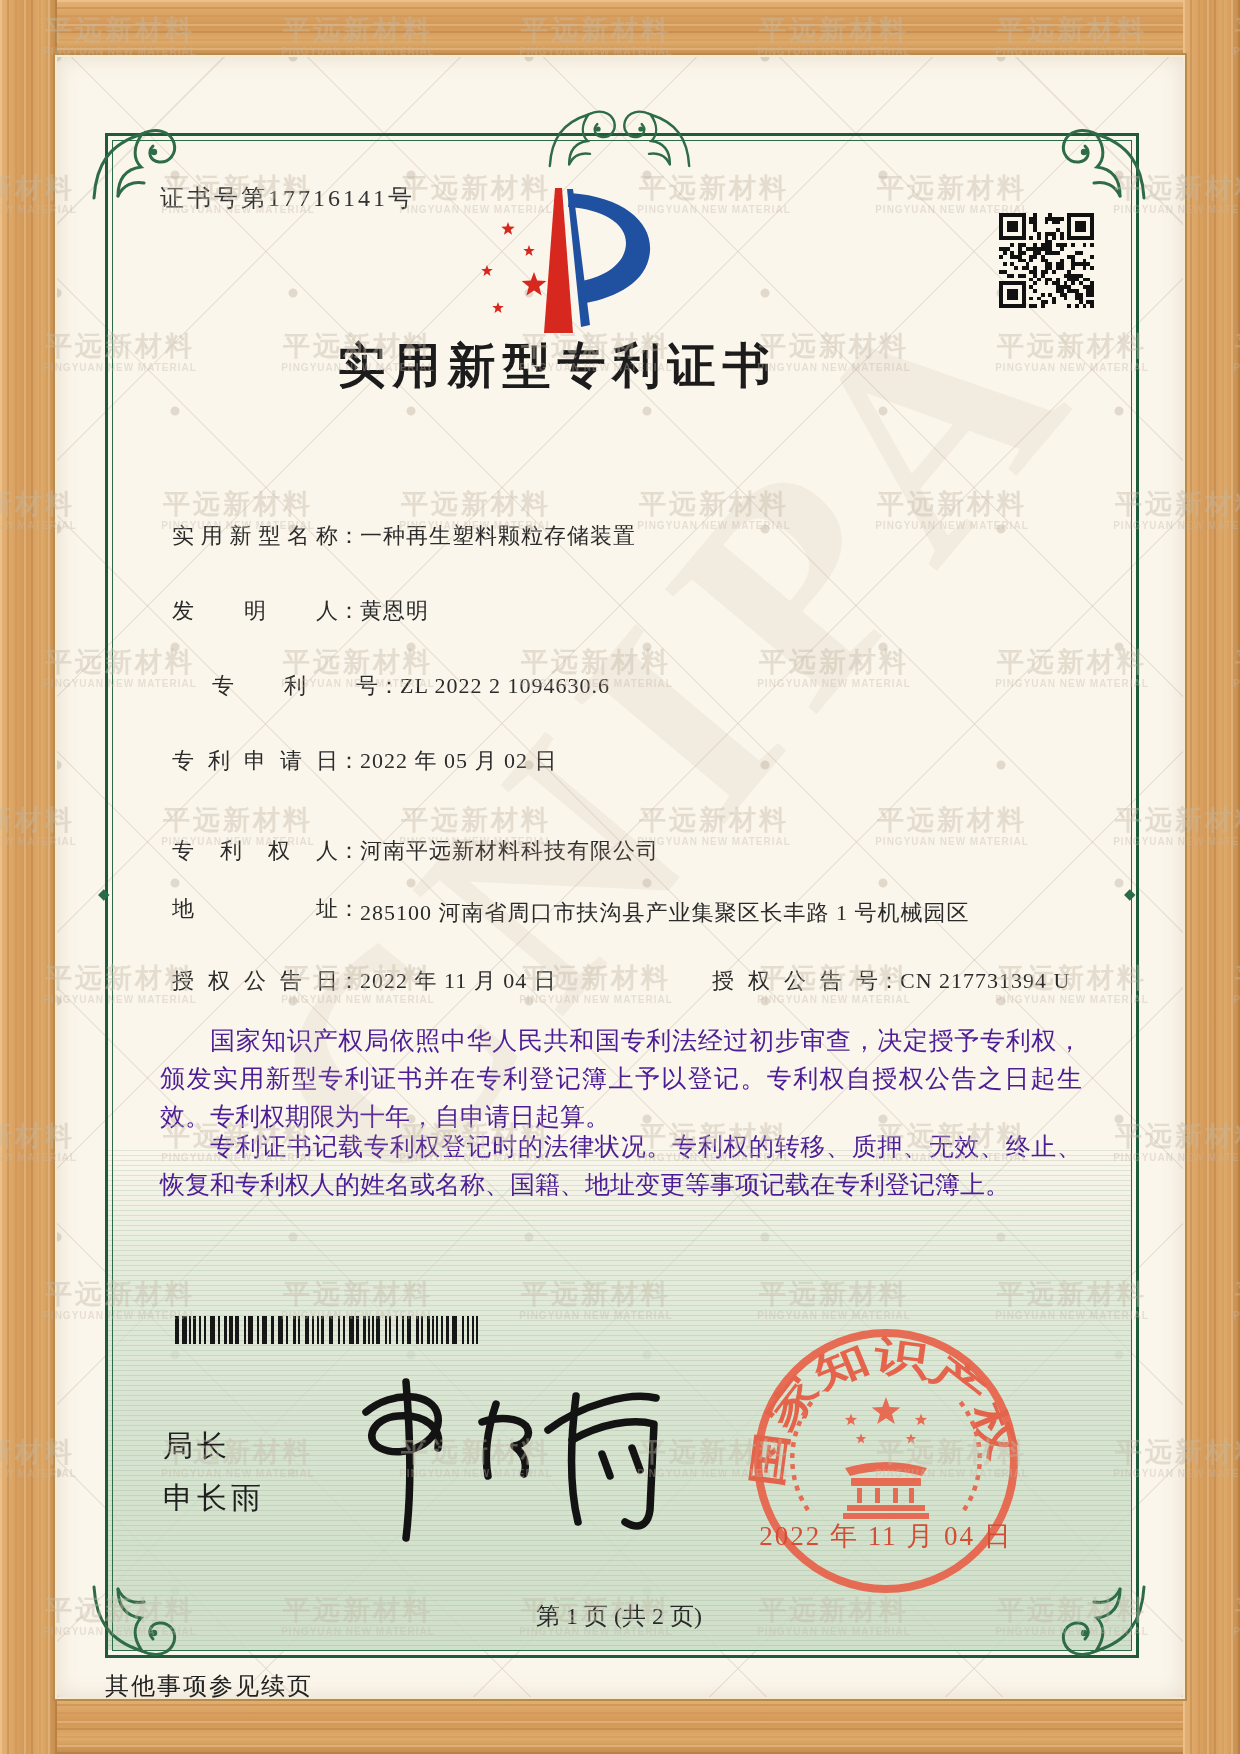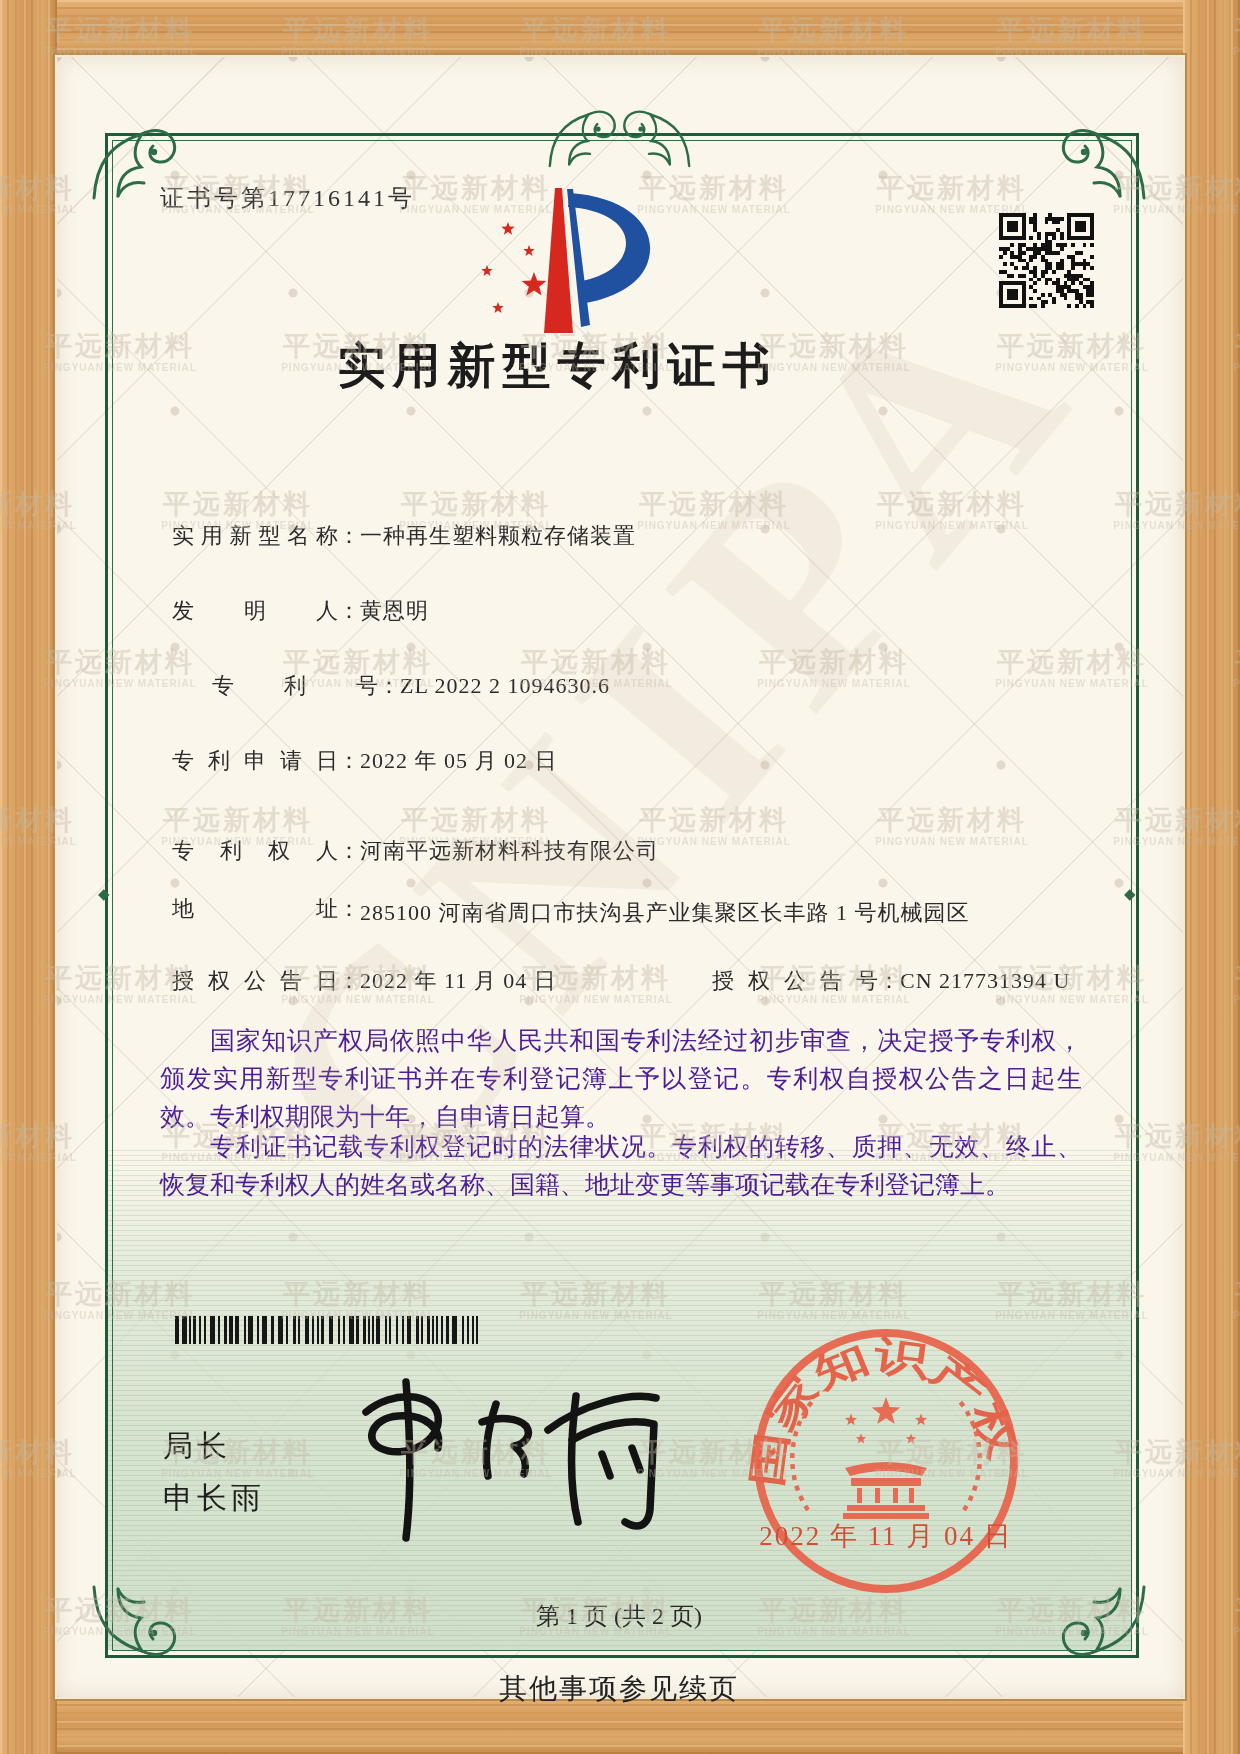--- a/index.html
+++ b/index.html
@@ -49,21 +49,21 @@
   .val{letter-spacing:1px;}
   .val.wrap{display:inline-block;white-space:normal;width:705px;vertical-align:top;line-height:37px;}
   .grant2{position:absolute;left:540px;top:0;}
   .para{left:160px;width:922px;font-size:25px;line-height:38px;text-align:justify;
         text-indent:2em;color:#4c1d95;}
   .signer{left:163px;font-size:30px;font-family:Liberation Sans, sans-serif;
           color:#1f1f1f;letter-spacing:4px;}
   .seal-date{left:700px;top:1518px;width:372px;text-align:center;font-size:27px;color:#d24f35;
              letter-spacing:2px;z-index:6;}
   .page-info{left:105px;top:1600px;width:1028px;text-align:center;font-size:24px;color:#2a2a2a;z-index:4;}
-  .footer-note{left:105px;top:1670px;width:1028px;text-align:center;font-size:28px;
+  .footer-note{left:105px;top:1670px;width:1028px;text-align:left;font-size:24px;
                letter-spacing:2px;color:#222;z-index:4;}
   
   .logo{position:absolute;left:460px;top:183px;z-index:4;}
   .qr{position:absolute;left:999px;top:213px;z-index:4;}
   .barcode{position:absolute;left:175px;top:1316px;z-index:4;}
   .sig{position:absolute;left:330px;top:1372px;z-index:5;}
   .seal{position:absolute;left:745px;top:1320px;z-index:5;opacity:.92;}
   
   .wm-layer{position:absolute;left:0;top:0;width:1240px;height:1754px;z-index:7;pointer-events:none;overflow:hidden;}
   .wm-tile{position:absolute;width:220px;text-align:center;color:rgba(196,185,168,.42);}

